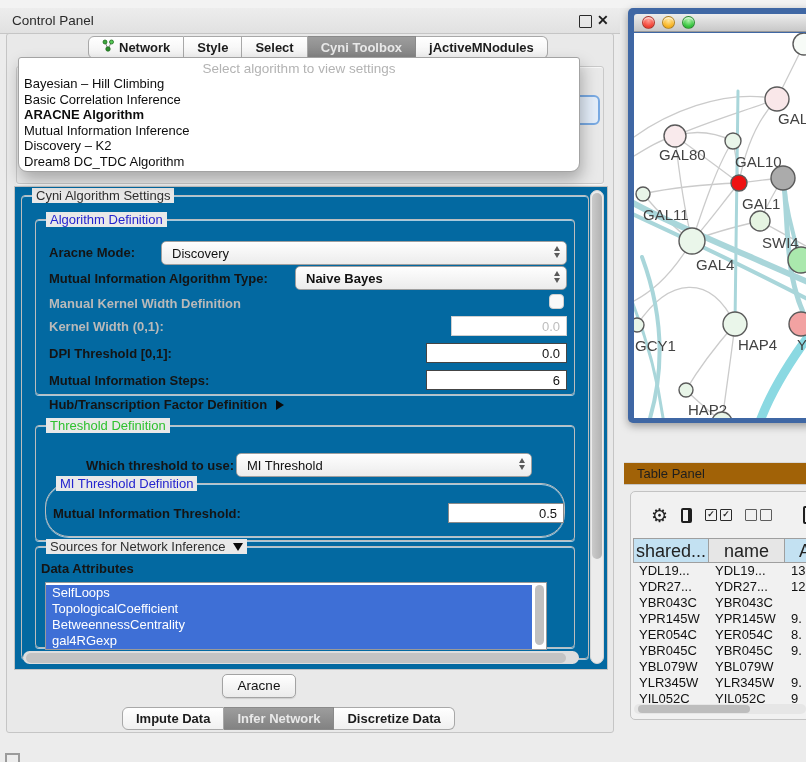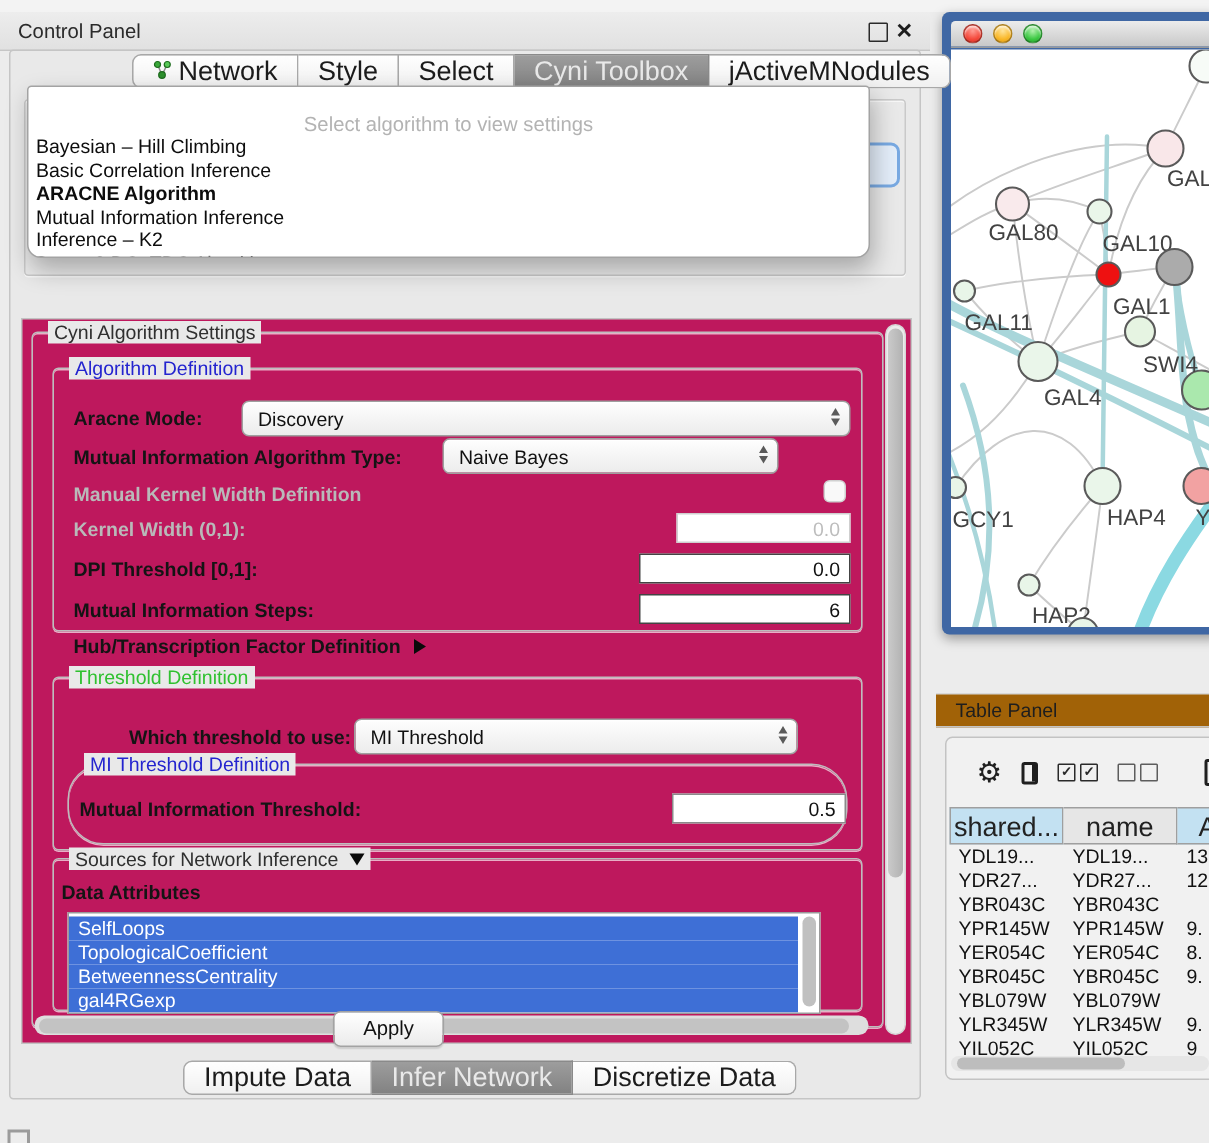--- a/index.html
+++ b/index.html
@@ -22,46 +22,46 @@
   #cp-close{left:597px;top:3px;font-size:14px;font-weight:700;color:#1d1d1d;line-height:19px;}
 
   #cp-body{
     left:6px;top:33px;width:606px;height:698px;
     background:#e9e9e9;border:1px solid #c5c5c5;border-radius:3px;
   }
 
   
   #top-tabs{left:88px;top:36px;height:23px;display:flex;z-index:30;}
   .tab{
-    height:23px;line-height:23px;padding:0 13px;font-size:18px;font-weight:400;color:#1c1c1c;
+    height:23px;line-height:23px;padding:0 13px;font-size:13px;font-weight:700;color:#1c1c1c;
     background:linear-gradient(#ffffff,#f0f0f0);
     border:1px solid #a8a8a8;border-left:none;display:flex;align-items:center;gap:5px;
     box-sizing:border-box;
     justify-content:space-between;
   }
   .tab:first-child{border-left:1px solid #a8a8a8;border-radius:6px 0 0 6px;}
   .tab:last-child{border-radius:0 6px 6px 0;}
   .tab.sel{background:linear-gradient(#9d9d9d,#828282);color:#e9e9e9;border-color:#8a8a8a;}
 
   
   #hidden-box{left:16px;top:66px;width:586px;height:116px;border:1px solid #c9c9c9;border-radius:3px;z-index:5;}
   #combo-fragment{left:572px;top:95px;width:24px;height:26px;border:2px solid #78a9e2;border-radius:6px;background:#e3edf9;z-index:6;}
 
   
   #algo-popup{
     left:18px;top:57px;width:560px;height:113px;z-index:50;
     background:#ffffff;border:1px solid #a3a3a3;border-radius:3px 3px 9px 9px;
     box-shadow:2px 8px 16px rgba(0,0,0,0.28);overflow:hidden;
   }
-  #algo-prompt{width:100%;text-align:center;margin-top:17px;font-size:13.5px;color:#b3b3b3;}
+  #algo-prompt{width:100%;text-align:center;margin-top:3px;font-size:13.5px;color:#b3b3b3;}
   .dd-item{height:15.6px;line-height:15.6px;padding-left:5px;font-size:13px;color:#0d0d0d;white-space:nowrap;}
   .dd-item.bold{font-weight:700;}
 
   
-  #settings{left:14px;top:186px;width:592px;height:482px;background:#be185d;border:1px solid #c2c2c2;margin-top:26px;}
+  #settings{left:14px;top:186px;width:592px;height:482px;background:#0369a1;border:1px solid #c2c2c2;}
   .groupbox{position:absolute;border:1px solid #bdbdbd;border-radius:4px;
     box-shadow:inset 0 1px 0 rgba(255,255,255,.65), 0 1px 0 rgba(255,255,255,.65);}
   .grouptitle{position:absolute;top:-8px;left:10px;background:#e9e9e9;padding:0 4px;font-size:13px;color:#2f2f2f;white-space:nowrap;display:flex;align-items:center;}
   .t-blue{color:#2424cf;}
   .t-green{color:#2fc12f;}
 
   .flabel{position:absolute;font-size:13px;font-weight:700;color:#141414;white-space:nowrap;}
   .flabel.dis{color:#b9b9b9;}
 
   .combo{
@@ -182,21 +182,21 @@
 <div id="hidden-box" class="abs groupbox"></div>
 <div id="combo-fragment" class="abs"></div>
 
 <div id="algo-popup" class="abs">
   <div id="algo-prompt">Select algorithm to view settings</div>
   <div id="dd-items">
       <div class="dd-item">Bayesian – Hill Climbing</div>
       <div class="dd-item">Basic Correlation Inference</div>
       <div class="dd-item bold">ARACNE Algorithm</div>
       <div class="dd-item">Mutual Information Inference</div>
-      <div class="dd-item">Inference – K2</div>
+      <div class="dd-item">Discovery – K2</div>
       <div class="dd-item">Dream8 DC_TDC Algorithm</div>
     </div>
 </div>
 
 <div id="settings" class="abs">
 
   <div class="groupbox" style="left:6px;top:8px;width:566px;height:462px;">
     <span class="grouptitle">Cyni Algorithm Settings</span>
   </div>
 
@@ -205,21 +205,21 @@
   </div>
   <div class="flabel" style="left:34px;top:58px;">Aracne Mode:</div>
   <div class="combo" style="left:146px;top:54px;width:406px;">
     <span>Discovery</span>
     <span class="arrows">
         <span class="tri-up"></span>
         <span class="tri-dn"></span>
       </span>
   </div>
   <div class="flabel" style="left:34px;top:84px;">Mutual Information Algorithm Type:</div>
-  <div class="combo" style="left:280px;top:79px;width:224px;">
+  <div class="combo" style="left:280px;top:79px;width:272px;font-weight:bold;">
     <span>Naive Bayes</span>
     <span class="arrows">
         <span class="tri-up"></span>
         <span class="tri-dn"></span>
       </span>
   </div>
   <div class="flabel dis" style="left:34px;top:109px;">Manual Kernel Width Definition</div>
   <div class="cb" style="left:534px;top:107px;"></div>
   <div class="flabel dis" style="left:34px;top:132px;">Kernel Width (0,1):</div>
   <div class="tfield dis" style="left:436px;top:129px;width:116px;">0.0</div>
@@ -263,21 +263,21 @@
   <div id="attr-vscroll" class="abs"></div>
 
   <div id="set-vtrack" class="abs">
       <div id="set-vthumb"></div>
     </div>
   <div id="set-htrack" class="abs">
       <div id="set-hthumb"></div>
     </div>
 </div>
 
-<div id="apply-btn" class="abs">Apply</div>
+<div id="apply-btn" class="abs">Aracne</div>
 
 <div id="bottom-tabs" class="abs">
     <div class="tab">
       <span>Impute Data</span>
     </div>
     <div class="tab sel">
       <span>Infer Network</span>
     </div>
     <div class="tab">
       <span>Discretize Data</span>

